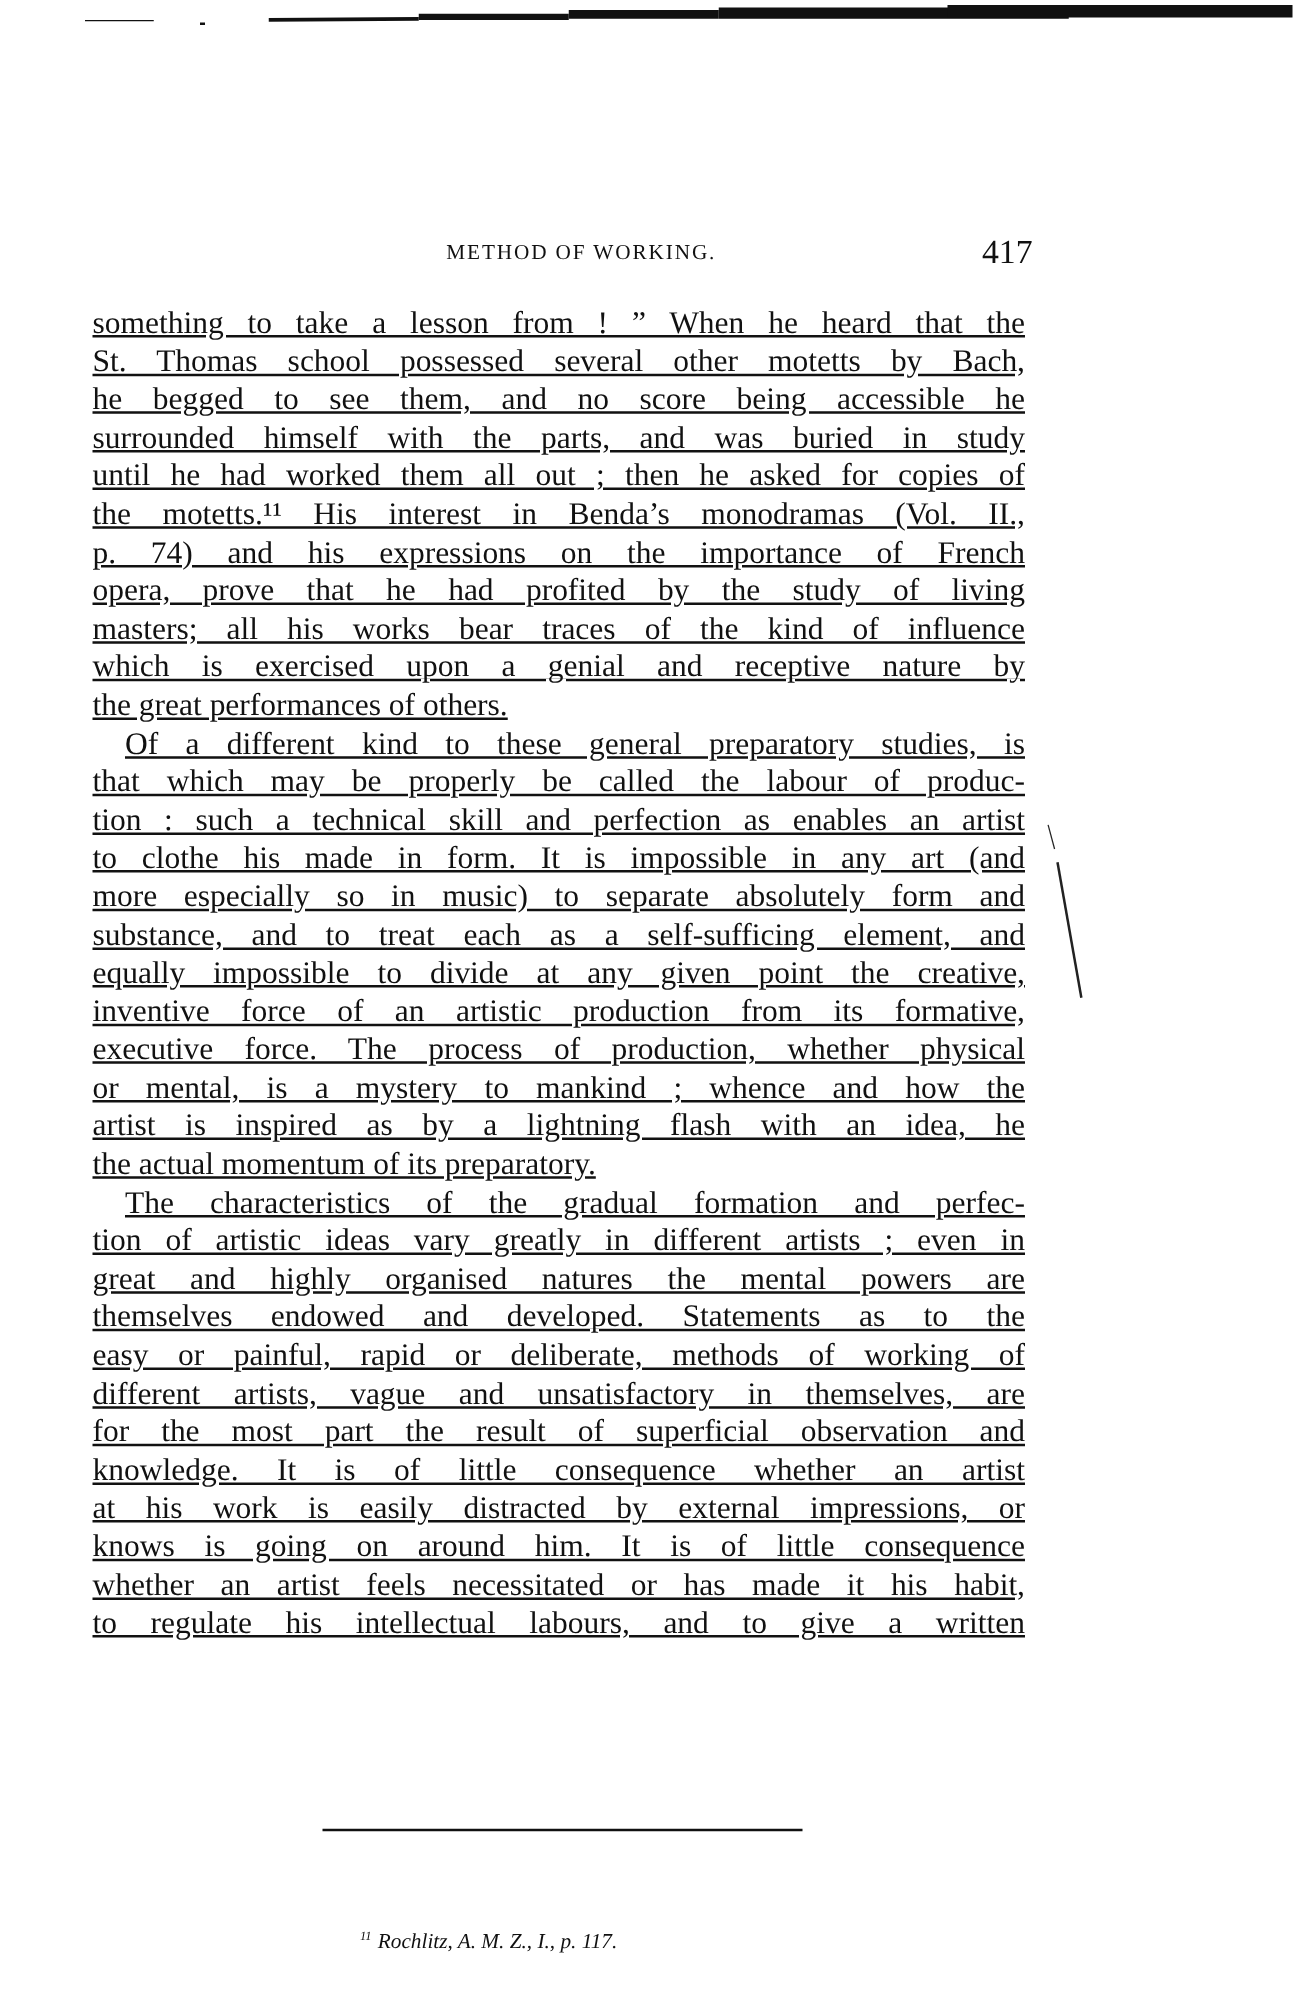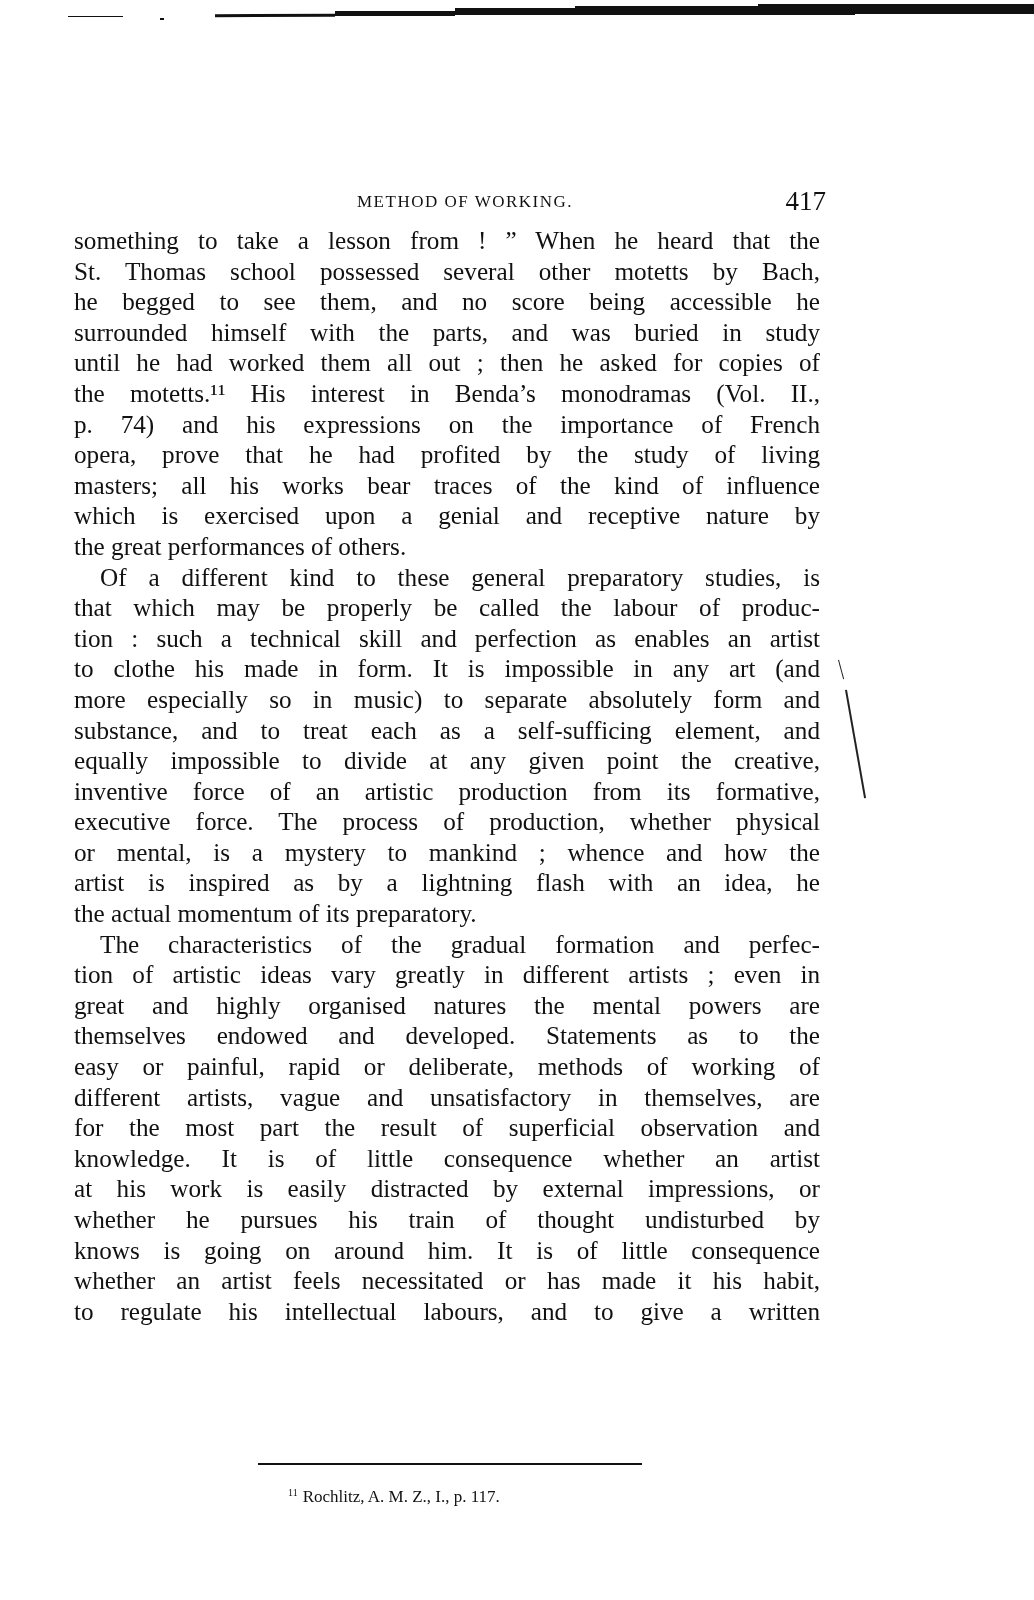--- a/index.html
+++ b/index.html
@@ -45,23 +45,24 @@
       margin-left: 43px;
     }
     .page-number {
       position: absolute;
       right: 8px;
       top: 0;
       font-size: 27px;
     }
     .text-block {
       position: absolute;
-      top: 226px;
+      top: 244px;
       left: 74px;
       width: 746px;
+      text-decoration: underline;
     }
     .line {
       font-size: 25.2px;
       line-height: 30.6px;
       height: 30.6px;
       white-space: nowrap;
       text-align: justify;
       text-align-last: justify;
     }
     .line.last {
@@ -73,23 +74,24 @@
     .rule {
       position: absolute;
       top: 1463px;
       left: 258px;
       width: 384px;
       height: 2px;
       background: #111;
     }
     .footnote {
       position: absolute;
-      top: 1487px;
+      top: 1543px;
       left: 288px;
       font-size: 17px;
+      font-style: italic;
     }
     .footnote sup {
       font-size: 10px;
       vertical-align: 6px;
       margin-right: 5px;
     }
     .margin-mark {
       position: absolute;
       width: 2px;
       background: #222;
@@ -145,21 +147,20 @@
   <div>
     <div class="line indent">The characteristics of the gradual formation and perfec-</div>
     <div class="line">tion of artistic ideas vary greatly in different artists ; even in</div>
     <div class="line">great and highly organised natures the mental powers are</div>
     <div class="line">themselves endowed and developed.  Statements as to the</div>
     <div class="line">easy or painful, rapid or deliberate, methods of working of</div>
     <div class="line">different artists, vague and unsatisfactory in themselves, are</div>
     <div class="line">for the most part the result of superficial observation and</div>
     <div class="line">knowledge.  It is of little consequence whether an artist</div>
     <div class="line">at his work is easily distracted by external impressions, or</div>
-    <div class="line">whether he pursues his train of thought undisturbed by</div>
     <div class="line">knows is going on around him.  It is of little consequence</div>
     <div class="line">whether an artist feels necessitated or has made it his habit,</div>
     <div class="line">to regulate his intellectual labours, and to give a written</div>
   </div>
 </div>
 
 <div class="margin-mark" style="left:845px;top:690px;height:110px;transform:rotate(-10deg);"></div>
 <div class="margin-mark" style="left:838px;top:660px;height:20px;width:1px;transform:rotate(-15deg);"></div>
 
 <div class="rule"></div>

